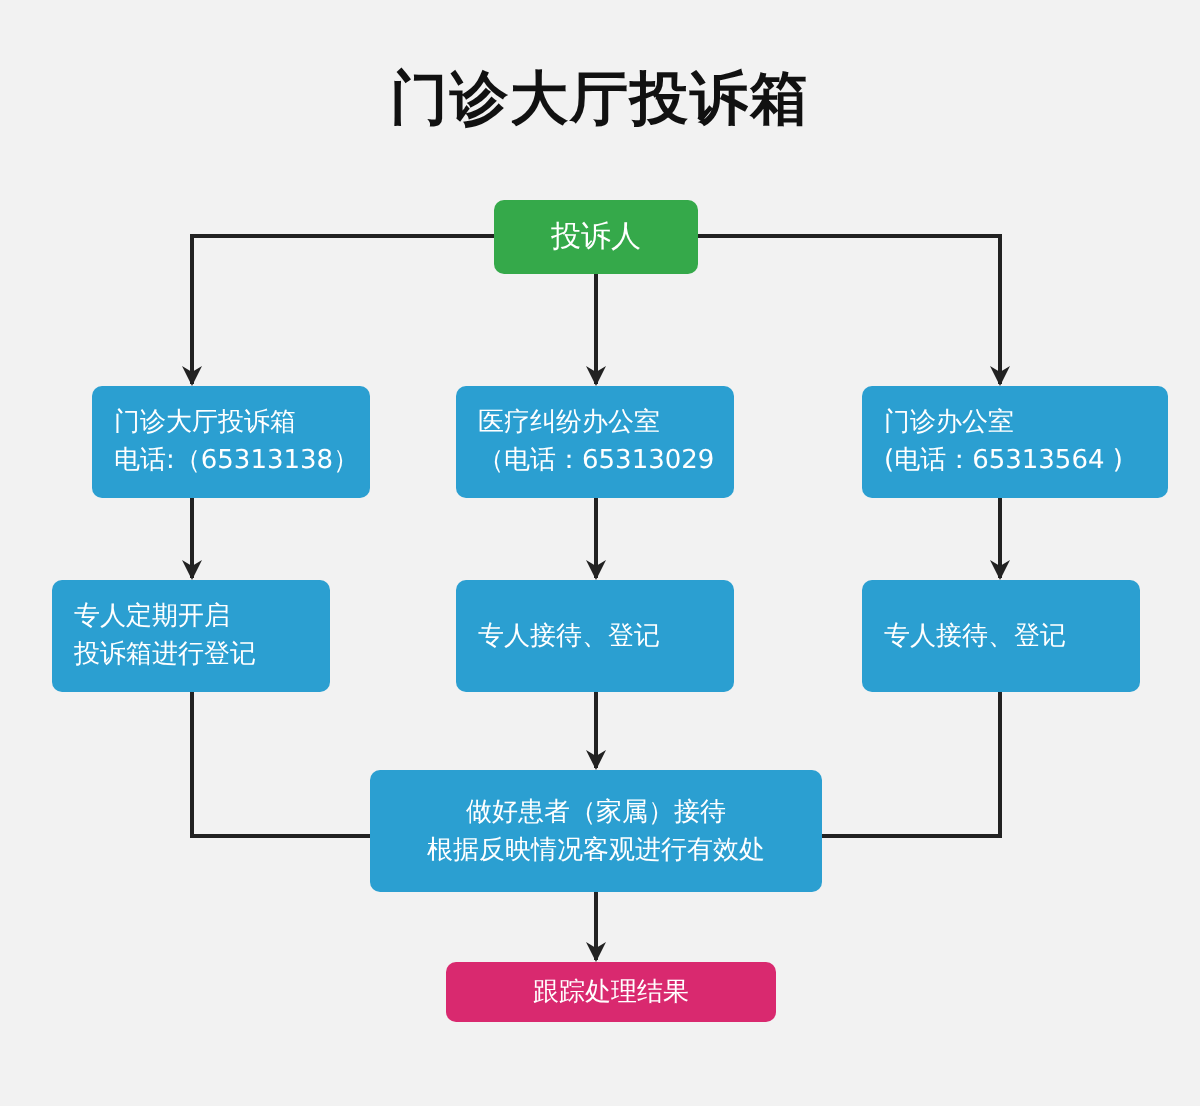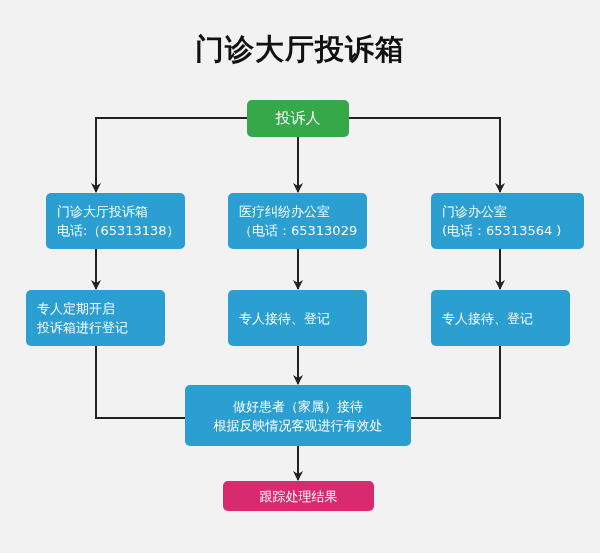--- a/index.html
+++ b/index.html
@@ -84,15 +84,15 @@
 
 <div class="box blue left-text" style="left:431px; top:290px; width:139px; height:56px;">
   <span class="line">专人接待、登记</span>
 </div>
 
 <div class="box blue center-text" style="left:185px; top:385px; width:226px; height:61px;">
   <span class="line">做好患者（家属）接待</span>
   <span class="line">根据反映情况客观进行有效处</span>
 </div>
 
-<div class="box pink" style="left:223px; top:481px; width:151px; height:30px;">
+<div class="box pink" style="left:223px; top:481px; width:165px; height:30px;">
   <span class="line">跟踪处理结果</span>
 </div>
 
 </body></html>

